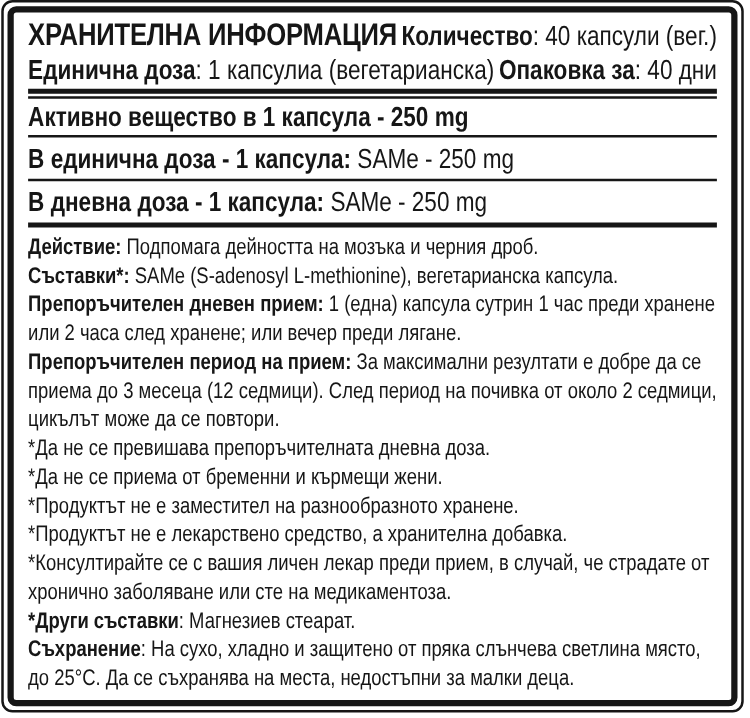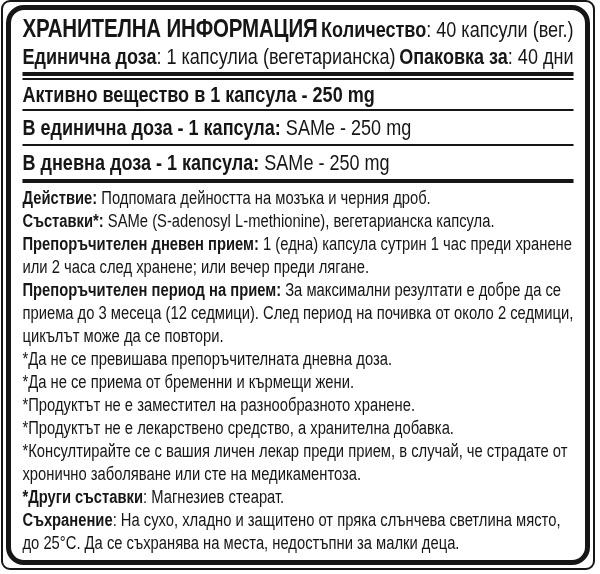--- a/index.html
+++ b/index.html
@@ -6,21 +6,21 @@
   body{
     width:600px;height:574px;background:#ffffff;
     font-family:"Liberation Sans",sans-serif;color:#161616;
     -webkit-font-smoothing:antialiased;
   }
   .label-outer{
     box-sizing:border-box;width:594px;height:570px;margin-left:1px;
     border:2px solid #161616;border-radius:9px;padding:3px;
   }
   .label-inner{
-    box-sizing:border-box;height:100%;border:5px solid #161616;border-radius:18px;
+    box-sizing:border-box;height:100%;border:5px solid #161616;border-radius:7px;
     padding-top:4px;overflow:hidden;
   }
   .scale{
     width:700px;transform:scaleX(0.82);transform-origin:0 0;
     box-sizing:border-box;padding:0 14px;
   }
   b{font-weight:700;}
   .hr4{height:4px;background:#161616;}
   .hr2{height:2px;background:#161616;}
   .hr-gap{margin-top:2px;}

